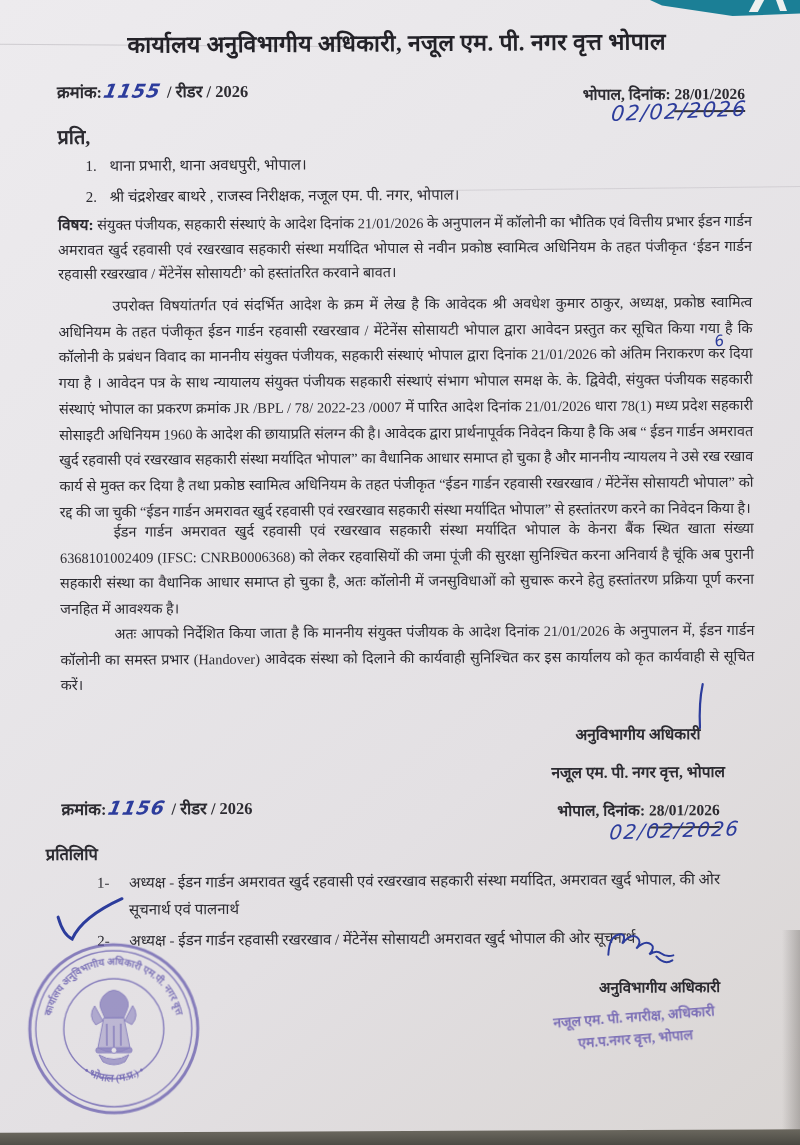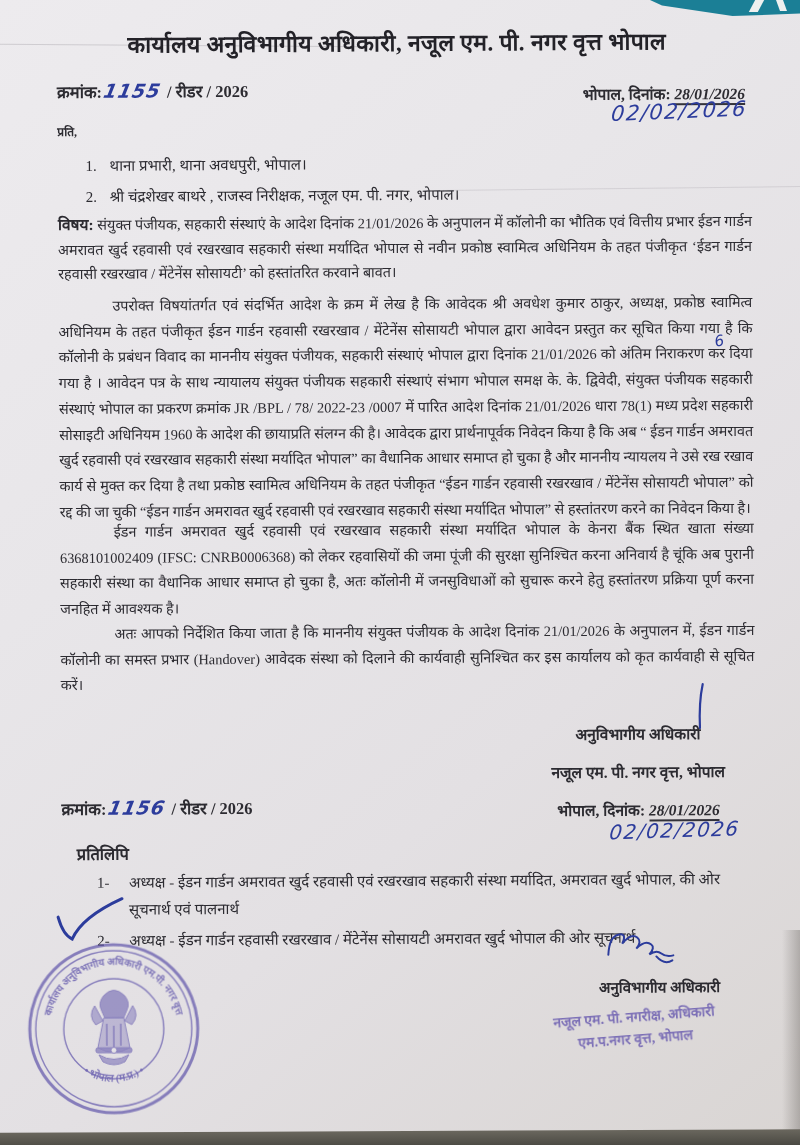--- a/index.html
+++ b/index.html
@@ -18,39 +18,39 @@
                background:linear-gradient(to right,rgba(0,0,0,0),rgba(90,85,80,.35));}
   .bottom-band{position:absolute;left:-10px;bottom:-4px;width:820px;height:18px;
                background:linear-gradient(to bottom,#6a675e,#45443e);transform:rotate(-.25deg);}
   .letter{position:absolute;inset:0;transform:rotate(-.35deg);color:#2c2b31;}
   .title{position:absolute;top:26px;left:0;width:100%;text-align:center;
          font-size:23px;font-weight:bold;color:#232228;letter-spacing:.3px;}
   .ref-line{position:absolute;left:60px;top:78px;font-size:16.5px;font-weight:bold;}
   .hw{font-family:"DejaVu Sans",sans-serif;color:#2c3c9c;font-style:italic;}
   .hw-num{font-size:19px;letter-spacing:1px;transform:skewX(-12deg);display:inline-block;margin:0 2px;}
   .place-date{position:absolute;right:52px;top:84px;font-size:15.5px;font-weight:bold;white-space:nowrap;}
-  .date-underline{border-bottom:2px solid #33323a;padding-bottom:1px;font-style:italic;}
+  .date-underline{border-bottom:2px solid #33323a;padding-bottom:8px;}
   .hwdate1{position:absolute;right:50px;top:101px;font-size:21px;letter-spacing:1.5px;transform:rotate(-2deg) skewX(-8deg);}
   .hwdate2{position:absolute;left:608px;top:820px;font-size:20px;letter-spacing:1.5px;transform:rotate(-1.5deg) skewX(-8deg);}
-  .prati{position:absolute;left:60px;top:121px;font-size:12px;font-weight:bold;text-align:right;}
+  .prati{position:absolute;left:60px;top:121px;font-size:20px;font-weight:bold;text-align:right;}
   .recipients{position:absolute;left:88px;top:153px;font-size:15px;}
   .recipient{margin-bottom:11px;}
   .rnum{display:inline-block;width:24px;}
   .subject{position:absolute;left:60px;top:211px;width:694px;font-size:14.4px;line-height:24.5px;text-align:justify;}
   .subject b{font-size:15.5px;margin-top:44px;}
   .para{position:absolute;left:60px;width:694px;font-size:14.4px;line-height:25.7px;text-align:justify;text-indent:54px;}
   .p1{top:292px;}
   .p2{top:518px;}
   .p3{top:620px;}
   .margin-mark{position:absolute;left:716px;top:334px;font-size:15px;transform:rotate(-10deg);}
   .pen-stroke{position:absolute;left:692px;top:684px;}
   .signoff{position:absolute;left:512px;top:724px;width:250px;text-align:center;font-size:15.5px;font-weight:bold;}
   .signoff .so-line{margin-bottom:16px;white-space:nowrap;}
   .ref-line2{position:absolute;left:60px;top:795px;font-size:16.5px;font-weight:bold;}
-  .pratilipi{position:absolute;left:75px;top:840px;font-size:16.5px;font-weight:bold;}
+  .pratilipi{position:absolute;left:44px;top:840px;font-size:16.5px;font-weight:bold;}
   .copies{position:absolute;left:95px;top:868px;width:662px;font-size:15px;line-height:27px;}
   .copy-item{position:relative;padding-left:32px;margin-bottom:4px;}
   .copy-num{position:absolute;left:0;top:0;}
   .checkmark{position:absolute;left:50px;top:893px;}
   .sig-squiggle{position:absolute;left:598px;top:928px;}
   .footer-designation{position:absolute;left:562px;top:978px;width:190px;text-align:center;
                       font-size:15px;font-weight:bold;white-space:nowrap;}
   .footer-stamp{position:absolute;left:512px;top:1008px;width:240px;text-align:center;
                 color:#6a5cb0;font-weight:bold;font-size:14px;line-height:22px;
                 transform:rotate(-4deg);filter:blur(.4px);opacity:.85;}

